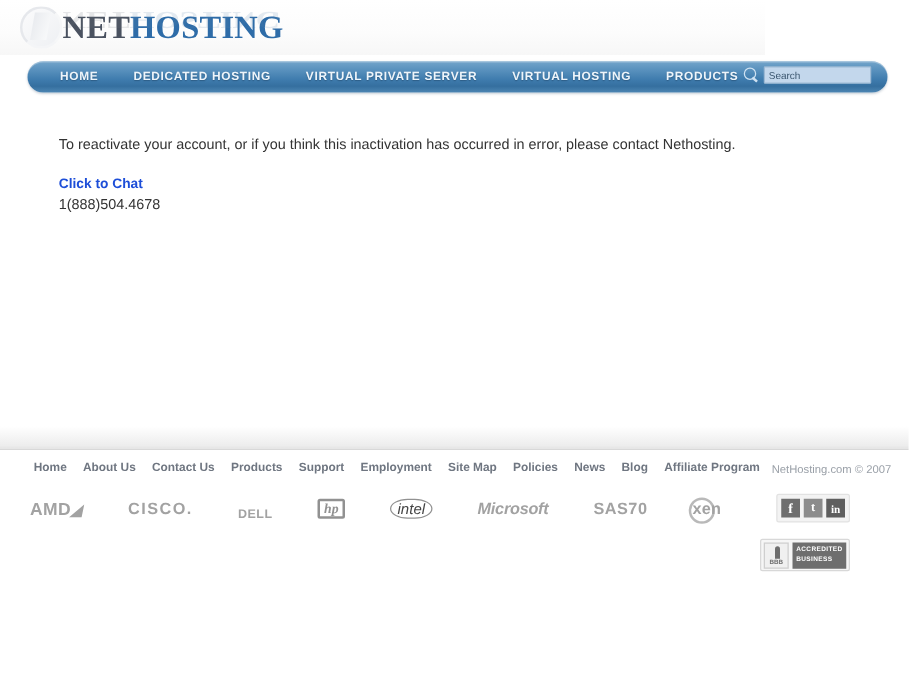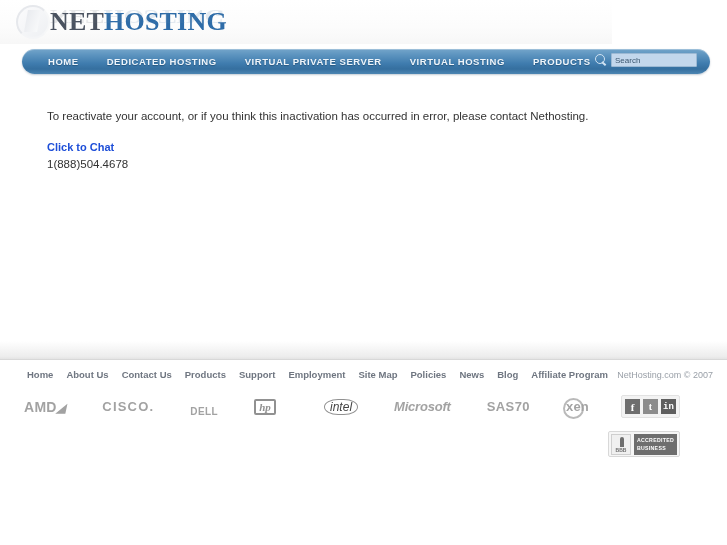--- a/index.html
+++ b/index.html
@@ -246,21 +246,21 @@
     width: 22px; height: 16px;
     border: 2px solid #8d9299;
     border-radius: 2px;
     display:flex; align-items:center; justify-content:center;
     font-family:"Liberation Serif", serif;
     font-style: italic; font-size: 11px; color:#8d9299; font-weight:700;
   }
   .p-intel {
     font-size: 12px; font-style: italic; color:#14532d;
     border: 1.5px solid #8d9299; border-radius: 50% / 60%;
-    padding: 0 5px; line-height: 14px; font-weight: 400; margin-left: 12px;
+    padding: 0 5px; line-height: 14px; font-weight: 400;
   }
   .p-ms { font-size: 13px; font-style: italic; letter-spacing:-.2px; }
   .p-sas { font-size: 13px; letter-spacing: .4px; }
   .p-xen { font-size: 13px; letter-spacing: .2px; position: relative; }
   .p-xen:before {
     content:""; position:absolute; left:-3px; top:-1px;
     width:17px; height:17px; border-radius:50%;
     border: 2px solid #8d9299; opacity:.75;
   }
 
@@ -276,21 +276,21 @@
   .sicon {
     width: 15px; height: 15px;
     display:flex; align-items:center; justify-content:center;
     font-family:"Liberation Serif", serif;
     font-weight: 700; font-size: 11px;
     color: #ffffff;
     cursor: pointer;
   }
   .s-fb { background: #6e6e6e; }
   .s-tw { background: #8c8c8c; font-size: 10px; }
-  .s-li { background: #5f5f5f; font-size: 9px; font-family:Liberation Mono, monospace; }
+  .s-li { background: #5f5f5f; font-size: 9px; font-family:Liberation Serif, serif; }
 
   .bbb {
     position: absolute; right: 47px; top: 431px;
     width: 72px; height: 26px;
     border: 1px solid #d8d8d8;
     background: #f6f6f6;
     border-radius: 2px;
     display: flex; align-items: center;
     padding: 2px;
     gap: 3px;

